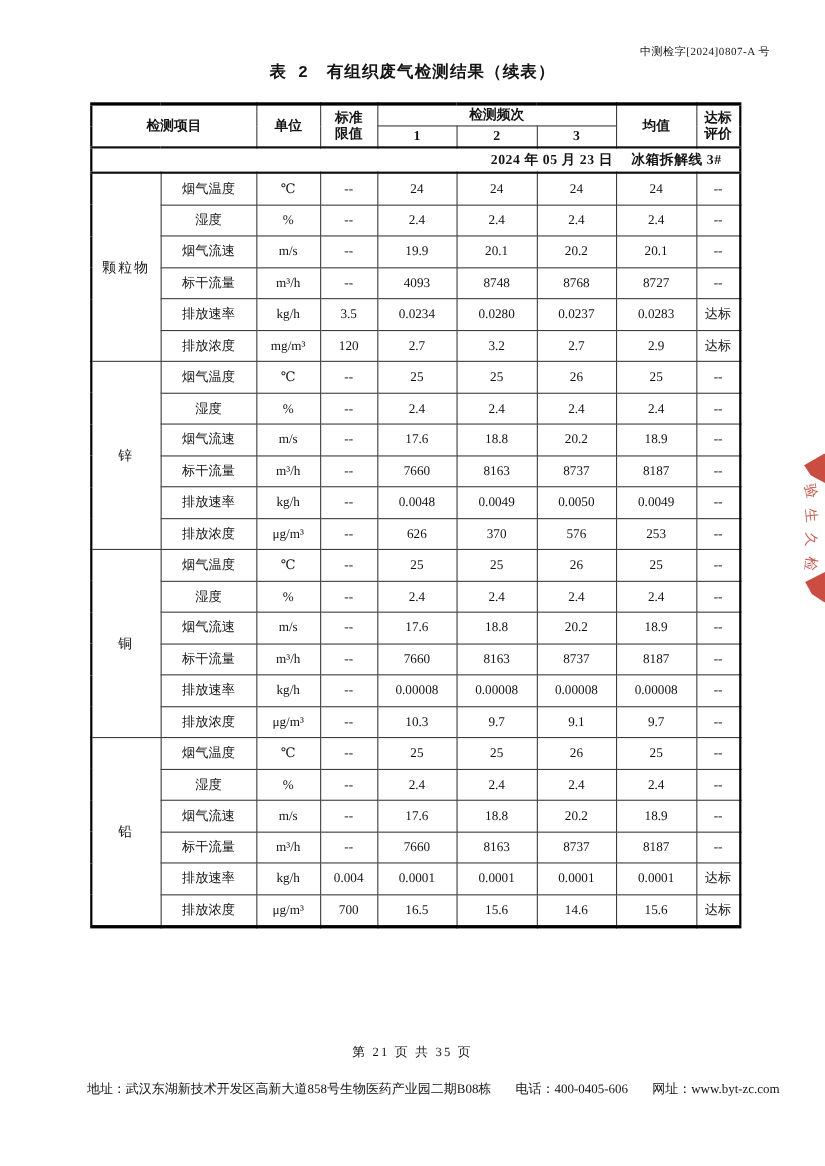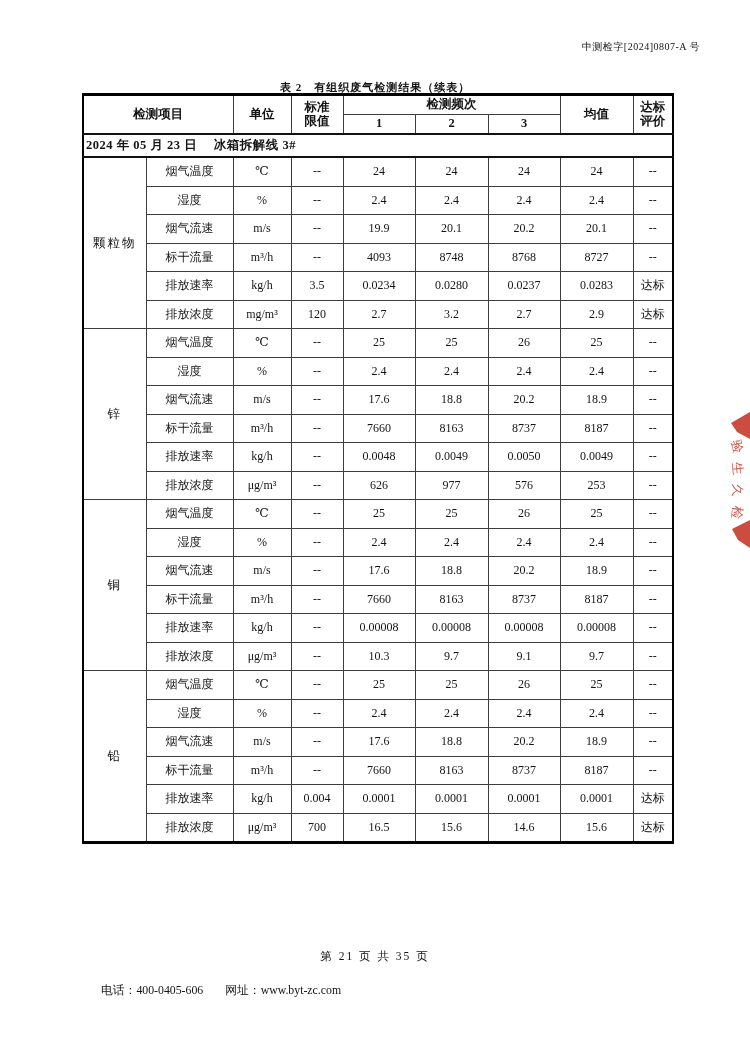--- a/index.html
+++ b/index.html
@@ -5,40 +5,40 @@
   html,body{margin:0;padding:0;}
   body{
     width:750px;height:1060px;position:relative;background:#ffffff;
     font-family:"Liberation Serif","DejaVu Serif",serif;color:#141414;
     overflow:hidden;
   }
   .doc-number{
     position:absolute;top:40px;right:50px;font-size:10px;letter-spacing:.5px;
   }
   .page-title{
-    position:absolute;top:80px;left:0;width:100%;text-align:center;
-    font-size:11px;font-weight:bold;letter-spacing:1px;
+    position:absolute;top:56px;left:0;width:100%;text-align:center;
+    font-size:15px;font-weight:bold;letter-spacing:1px;font-family:Liberation Mono, monospace;
   }
   table.report{
     position:absolute;left:82px;top:93px;width:590px;
     border-collapse:collapse;table-layout:fixed;
     font-size:12px;
     border-left:2px solid #000;border-right:2px solid #000;
     border-top:3px solid #000;border-bottom:3px solid #000;
   }
   table.report th, table.report td{
     border:1px solid #3d3d3d;text-align:center;vertical-align:middle;
     padding:0;overflow:hidden;white-space:nowrap;
   }
   table.report thead th{
     font-weight:bold;font-size:12.5px;height:18px;line-height:1.1;
   }
   table.report .date-row td{
     border-top:2.5px solid #111;border-bottom:2px solid #111;
-    text-align:left;font-weight:bold;padding:2px 0 2px 2px;height:16px;
+    text-align:right;font-weight:bold;padding:2px 16px 2px 2px;height:16px;
     font-size:12.5px;letter-spacing:.5px;
   }
   table.report tbody td{height:27.5px;}
   table.report tbody tr.group-start td{border-top:1.8px solid #1c1c1c;}
   table.report td.group-name{font-size:12.5px;letter-spacing:2px;}
   .page-num{
     position:absolute;top:949px;left:0;width:100%;text-align:center;
     font-size:11.5px;letter-spacing:2px;
   }
   .footer-line{
@@ -208,21 +208,21 @@
         <td>0.0049</td>
         <td>0.0050</td>
         <td>0.0049</td>
         <td>--</td>
       </tr>
       <tr>
         <td>排放浓度</td>
         <td>μg/m³</td>
         <td>--</td>
         <td>626</td>
-        <td>977</td>
+        <td>370</td>
         <td>576</td>
         <td>253</td>
         <td>--</td>
       </tr>
       <tr class="group-start">
         <td rowspan="6" class="group-name">铜</td>
         <td>烟气温度</td>
         <td>℃</td>
         <td>--</td>
         <td>25</td>
@@ -341,20 +341,21 @@
         <td>14.6</td>
         <td>15.6</td>
         <td>达标</td>
       </tr>
     </tbody>
 </table>
 
 <div class="page-num">第 21 页 共 35 页</div>
 
 <div class="footer-line">
+  <span class="addr">地址：武汉东湖新技术开发区高新大道858号生物医药产业园二期B08栋</span>
   <span class="phone">电话：400-0405-606</span>
   <span class="web">网址：www.byt-zc.com</span>
 </div>
 
 <div class="seal-fragment">
   <svg width="27" height="136" viewBox="0 0 27 136" xmlns="http://www.w3.org/2000/svg">
     <path d="M27 0 L8 11 L14 20 L27 27 Z" fill="#c5392b" opacity="0.9"></path>
     <path d="M27 108 L9 117 L15 128 L27 136 Z" fill="#c5392b" opacity="0.9"></path>
     <g id="seal-glyphs" fill="#c5392b" font-size="13" opacity="0.85" font-family="'Liberation Serif','DejaVu Serif',serif">
       <text x="8" y="38" transform="rotate(78 14 34)">验</text>

